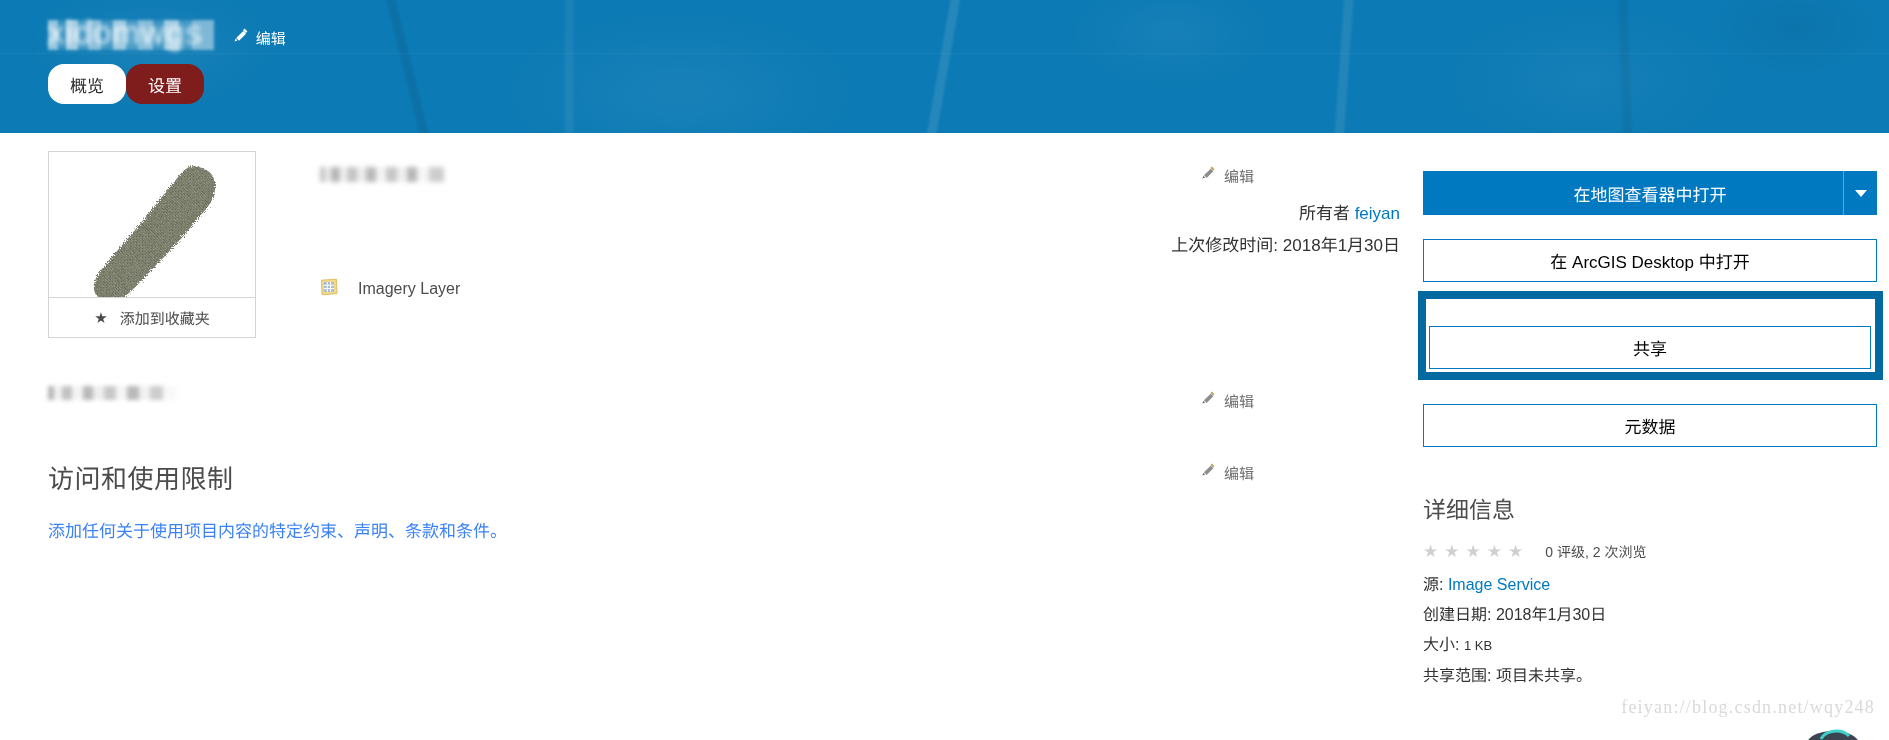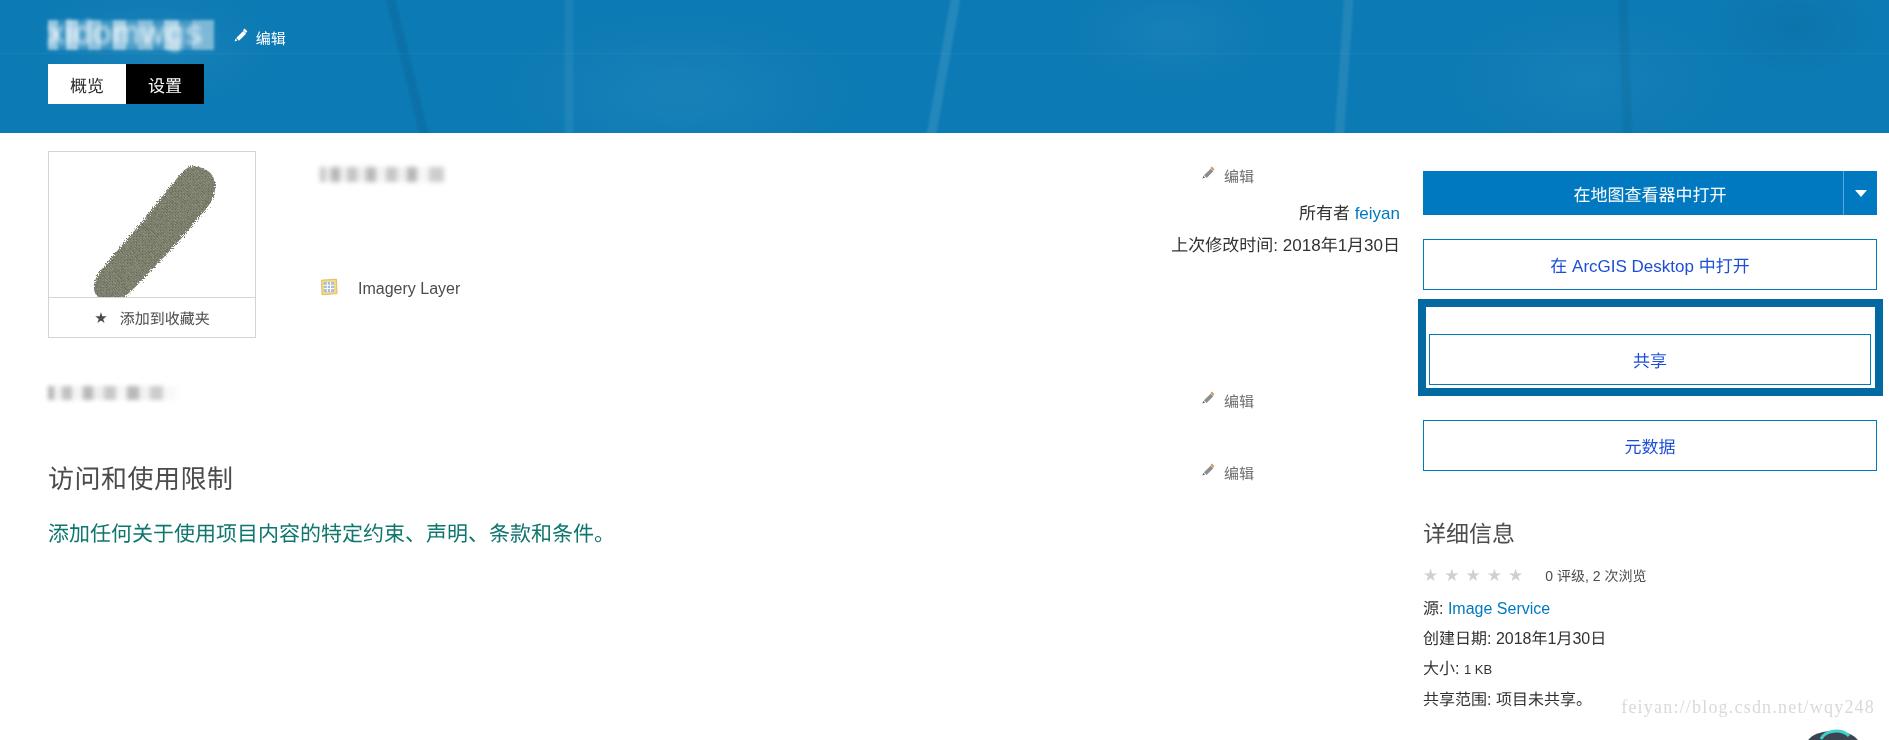--- a/index.html
+++ b/index.html
@@ -83,23 +83,24 @@
   .edit-link.on-white { color: #6e6e6e; }
   .edit-link .pencil { display:inline-block; width: 16px; height: 16px; }
 
   .tabs { display: flex; margin-top: 12px; }
   .tab {
     height: 40px;
     padding: 0 22px;
     display: flex; align-items: center; justify-content: center;
     font-size: 17px;
     cursor: pointer;
+    border-radius: 16px;
   }
   .tab.active { background: #ffffff; color: #2b2b2b; }
-  .tab.inactive { background: #000000; color: #ffffff; }
+  .tab.inactive { background: #7f1d1d; color: #ffffff; }
 
   
   .body {
     position: relative;
     padding: 0 0 0 0;
     height: 607px;
   }
   .content-wrap { display: flex; padding-top: 18px; }
   .main-col { width: 1400px; padding-left: 48px; position: relative; }
   .side-col { width: 489px; padding-left: 23px; padding-right: 12px; padding-top: 20px; }
@@ -172,21 +173,21 @@
     background-image: linear-gradient(to right,
       rgba(110,110,110,.5) 0 5%, rgba(200,200,200,.25) 5% 11%,
       rgba(120,120,120,.45) 11% 19%, rgba(205,205,205,.22) 19% 27%,
       rgba(115,115,115,.5) 27% 35%, rgba(195,195,195,.28) 35% 44%,
       rgba(125,125,125,.42) 44% 53%, rgba(210,210,210,.2) 53% 62%,
       rgba(110,110,110,.48) 62% 71%, rgba(200,200,200,.26) 71% 80%,
       rgba(130,130,130,.4) 80% 90%, rgba(215,215,215,.18) 90% 100%);
     filter: blur(2.2px);
   }
   .restriction-link {
-    font-size: 21px; color: #0f766e; cursor: pointer; text-decoration: none;
+    font-size: 17px; color: #3b82f6; cursor: pointer; text-decoration: none;
   }
 
   
   .btn-primary {
     position: relative;
     display: flex;
     height: 44px;
     background: #0079c1;
     color: #fff;
     font-size: 17px;
@@ -200,23 +201,23 @@
     display: flex; align-items: center; justify-content: center;
     border-left: 1px solid rgba(255,255,255,.35);
   }
   .caret {
     width: 0; height: 0;
     border-left: 6px solid transparent;
     border-right: 6px solid transparent;
     border-top: 7px solid #ffffff;
   }
   .btn-secondary {
-    height: 51px;
+    height: 43px;
     border: 1px solid #0079c1;
-    color: #1d4ed8;
+    color: #000000;
     background: #fff;
     font-size: 17px;
     display: flex; align-items: center; justify-content: center;
     cursor: pointer;
     margin-bottom: 9px;
     margin-top: 24px;
   }
   .btn-highlight-wrap {
     border: 8px solid #0369a1;
     padding: 3px 4px 3px 3px;

